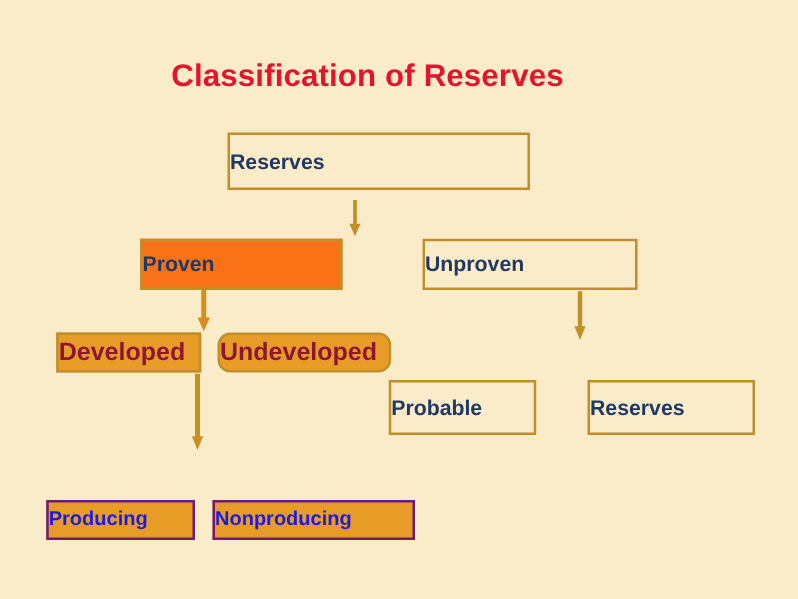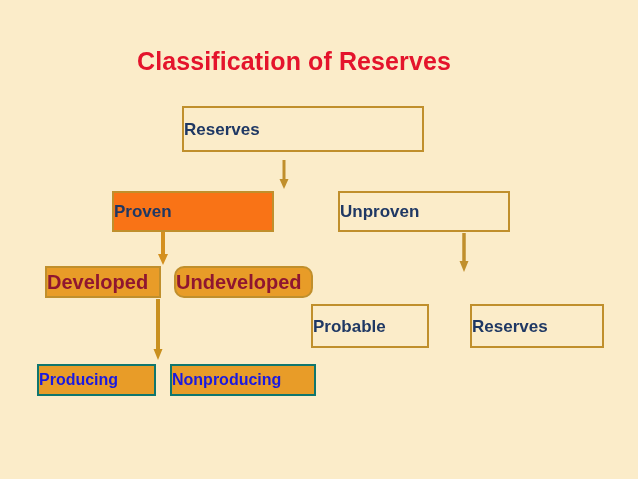--- a/index.html
+++ b/index.html
@@ -60,23 +60,24 @@
   
   .node.orange-maroon {
     background: #e89c28;
     border: 2px solid #c08f2c;
     color: #8f1630;
     font-size: 20px;
   }
   
   .node.orange-blue {
     background: #e89c28;
-    border: 2px solid #0f766e;
+    border: 2px solid #701a75;
     color: #1a1ae0;
     font-size: 16px;
+    margin-top: 36px;
   }
   
   .arrow {
     position: absolute;
   }
   .arrow svg {
     display: block;
     overflow: visible;
   }
 </style>
@@ -140,17 +141,17 @@
     <svg width="12" height="62" viewBox="0 0 12 62">
       <line x1="6" y1="0" x2="6" y2="53" stroke="#c9901f" stroke-width="4"></line>
       <polygon points="6,61 1.5,50 10.5,50" fill="#c9901f"></polygon>
     </svg>
   </div>
 
   <div class="node orange-blue" style="left:37px; top:364px; width:119px; height:32px;">
     <span>Producing</span>
   </div>
 
-  <div class="node orange-blue" style="left:170px; top:364px; width:146px; height:32px;">
+  <div class="node orange-blue" style="left:170px; top:364px; width:162px; height:32px;">
     <span>Nonproducing</span>
   </div>
 
 </div>
 
 </body></html>

